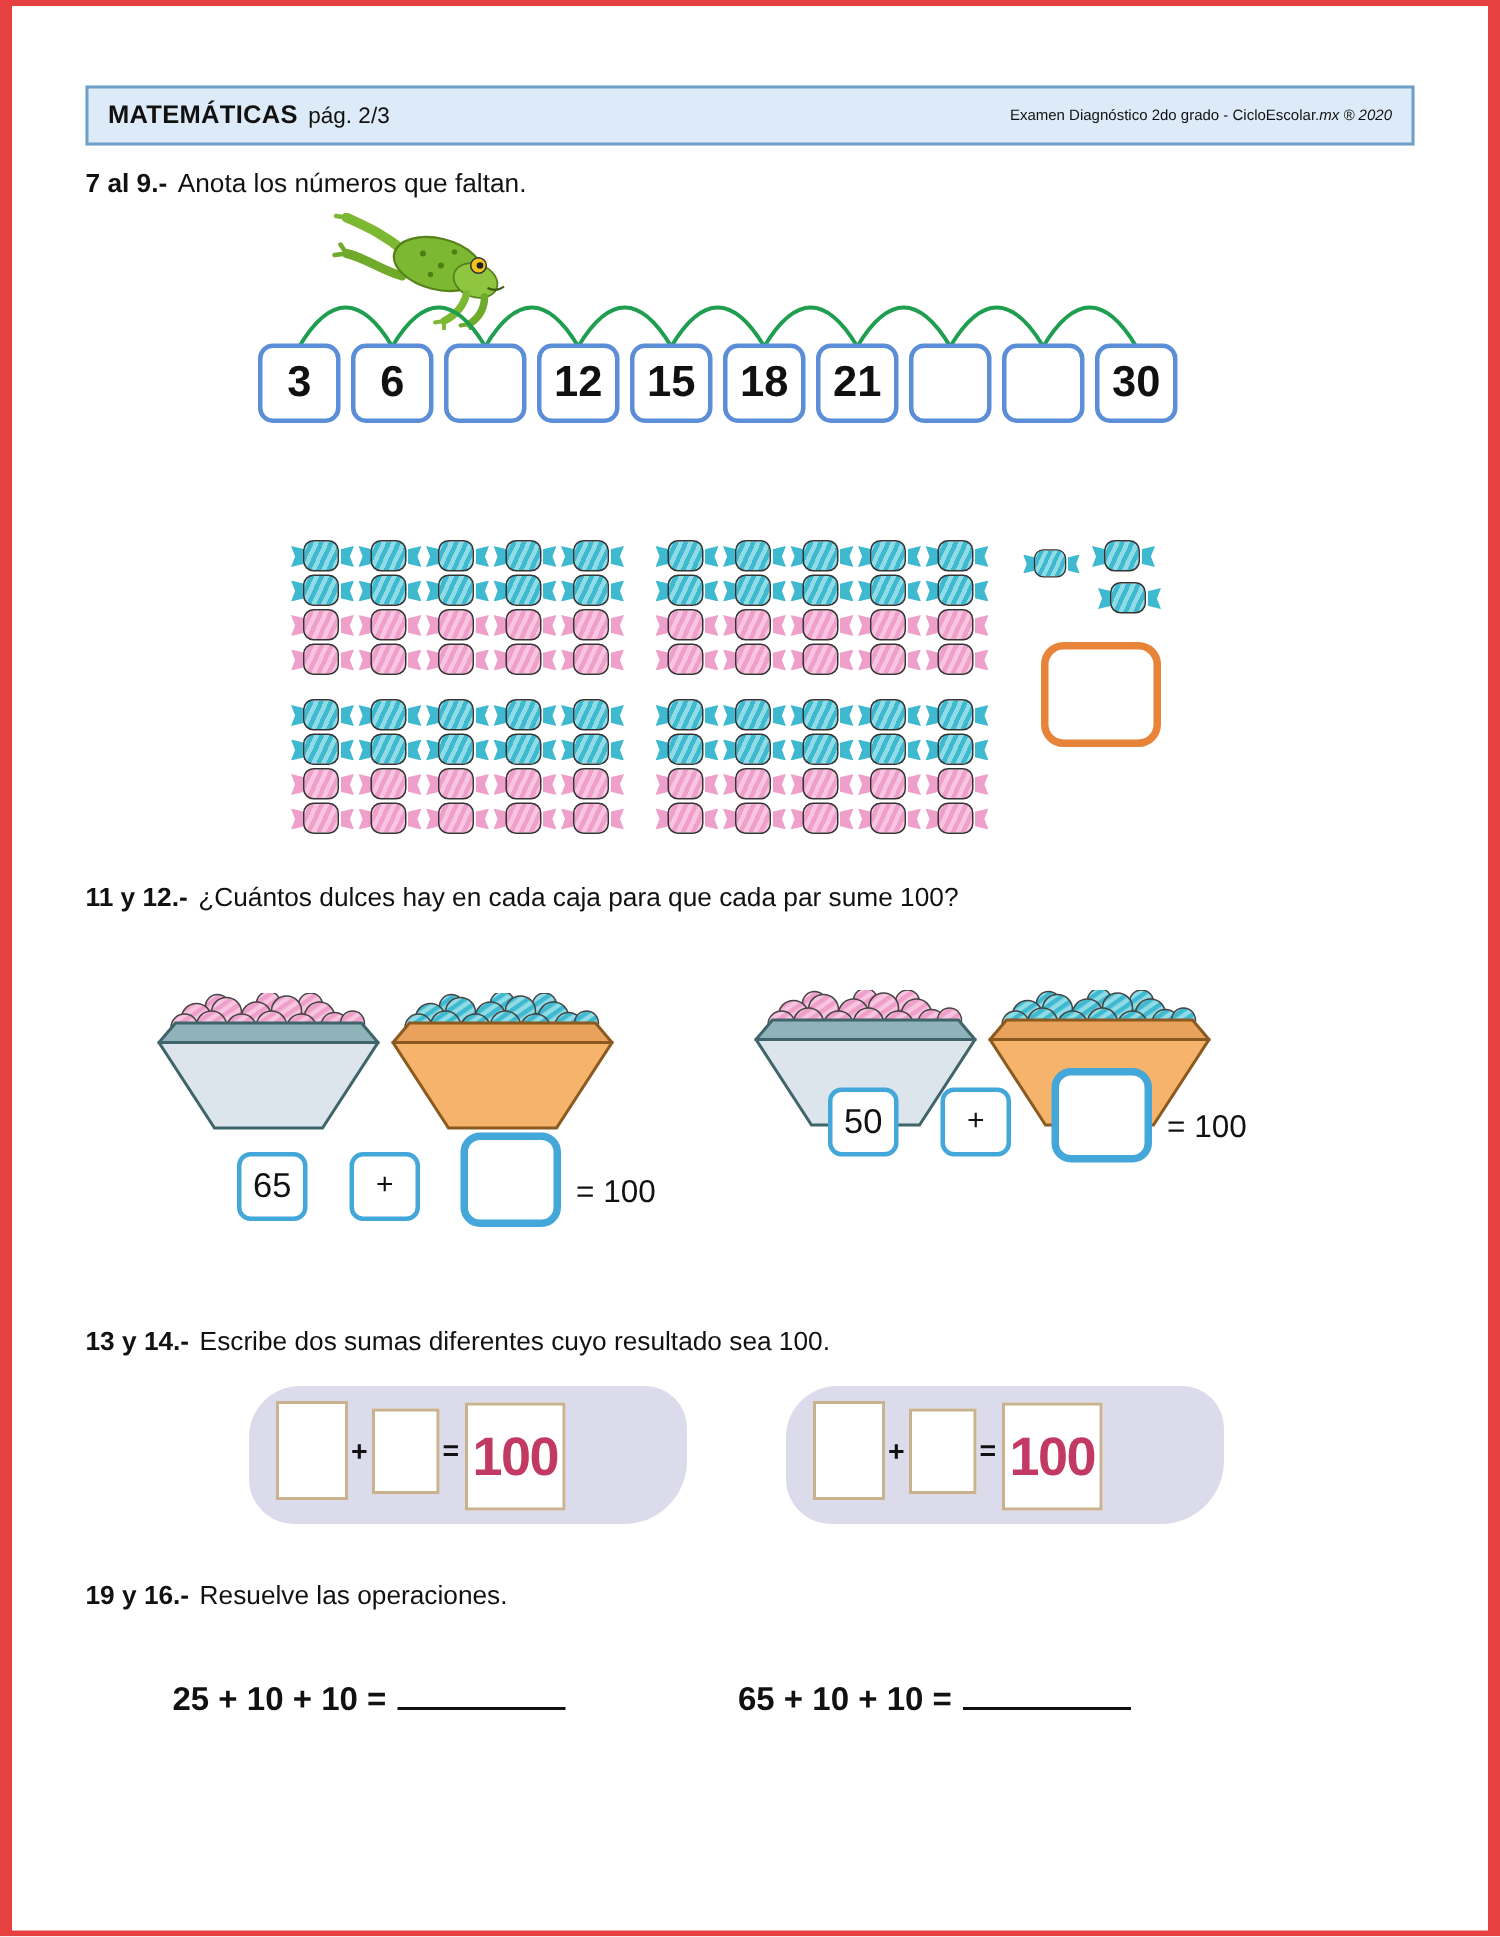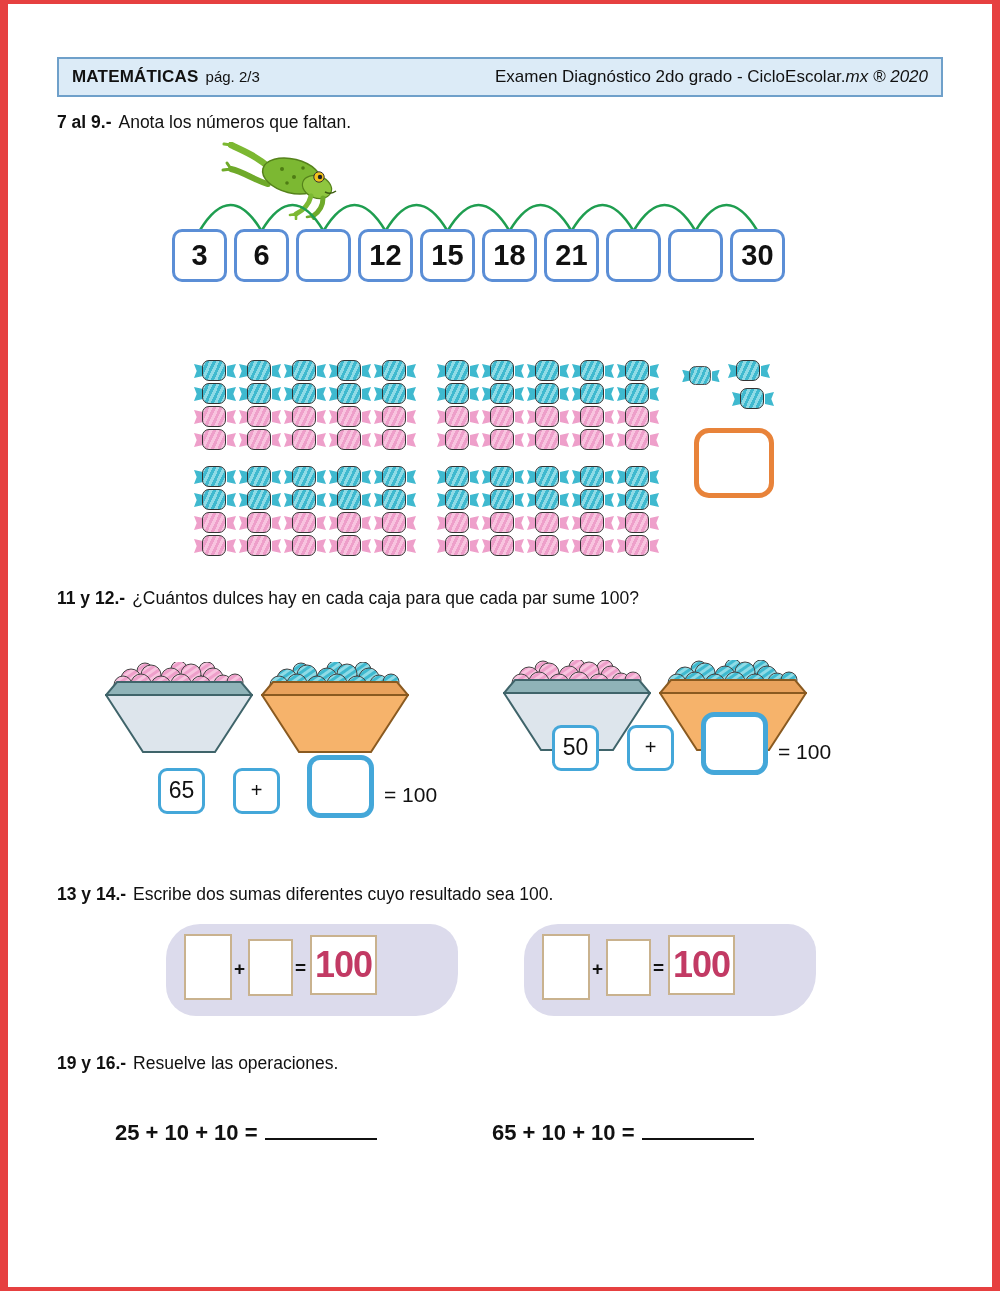--- a/index.html
+++ b/index.html
@@ -6,21 +6,21 @@
   #page{position:relative;width:1000px;height:1291px;background:#fff;overflow:hidden;
         font-family:"Liberation Sans",sans-serif;color:#111;}
   .frame{position:absolute;inset:0;border-left:8px solid var(--frame);border-right:8px solid var(--frame);
          border-top:4px solid var(--frame);border-bottom:4px solid var(--frame);pointer-events:none;box-sizing:border-box;}
   
   .header{position:absolute;left:57px;top:57px;width:886px;height:40px;background:#dcebf7;
           border:2px solid #6fa0ca;box-sizing:border-box;display:flex;align-items:center;
           justify-content:space-between;padding:0 13px;gap:40px;}
   .htitle{font-weight:bold;font-size:17px;letter-spacing:.2px;}
   .hpage{font-size:15px;font-weight:normal;margin-left:7px;}
-  .hright{font-size:17px;}
+  .hright{font-size:10px;}
   .hright .it{font-style:italic;}
   
   .qhead{position:absolute;left:57px;font-size:17.5px;white-space:nowrap;}
   .qhead b{margin-right:7px;}
   
   #arcs{position:absolute;left:172px;top:191px;}
   #numline{position:absolute;left:172px;top:229px;display:flex;gap:7px;}
   .nbox{width:55px;height:53px;box-sizing:border-box;border:3px solid var(--nl);border-radius:10px;
         background:#fff;display:flex;align-items:center;justify-content:center;
         font-size:29px;font-weight:bold;}
@@ -64,21 +64,21 @@
   
   .blob{position:absolute;top:924px;width:292px;height:92px;background:#dcdbec;
         border-radius:34px 28px 42px 30px;}
   #blob1{left:166px;}
   #blob2{left:524px;}
   .wbox{position:absolute;background:#fff;border:2px solid #c9b28e;box-sizing:border-box;}
   .wbox1{left:18px;top:10px;width:48px;height:66px;}
   .wbox2{left:82px;top:15px;width:45px;height:57px;}
   .bplus{position:absolute;left:68px;top:34px;font-weight:bold;font-size:19px;}
   .beq{position:absolute;left:129px;top:33px;font-weight:bold;font-size:19px;}
-  .resbox{left:144px;top:11px;width:67px;height:60px;display:flex;align-items:center;justify-content:center;}
+  .resbox{left:144px;top:11px;width:67px;height:72px;display:flex;align-items:center;justify-content:center;}
   .res{color:var(--res);font-weight:bold;font-size:36px;letter-spacing:-1px;}
   
   .op{position:absolute;top:1120px;font-size:22px;font-weight:bold;white-space:nowrap;}
   #op1{left:115px;}
   #op2{left:492px;}
   .blank{display:inline-block;width:112px;border-bottom:2.5px solid #111;height:18px;
          vertical-align:baseline;margin-left:7px;}
 </style>
 </head>
 <body>

